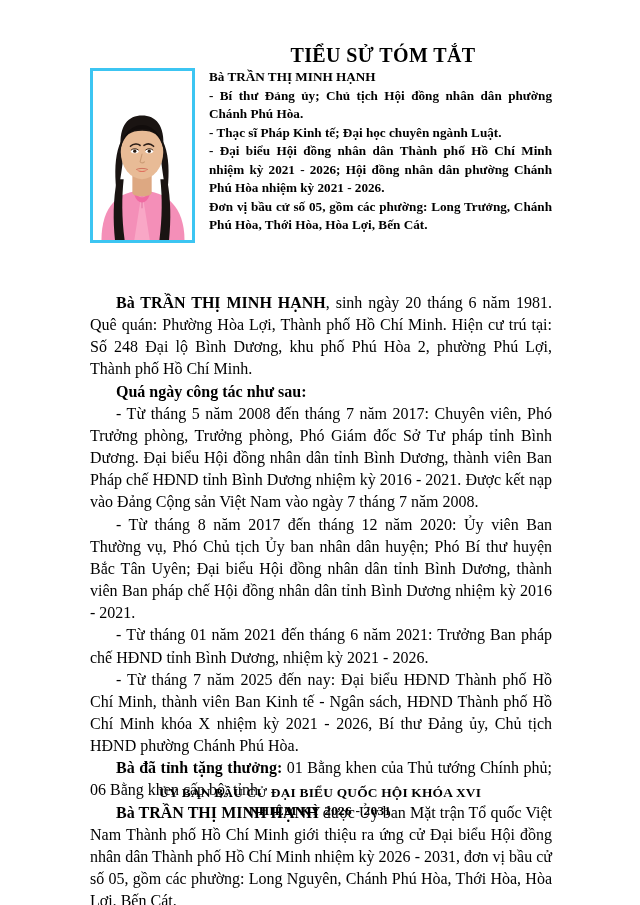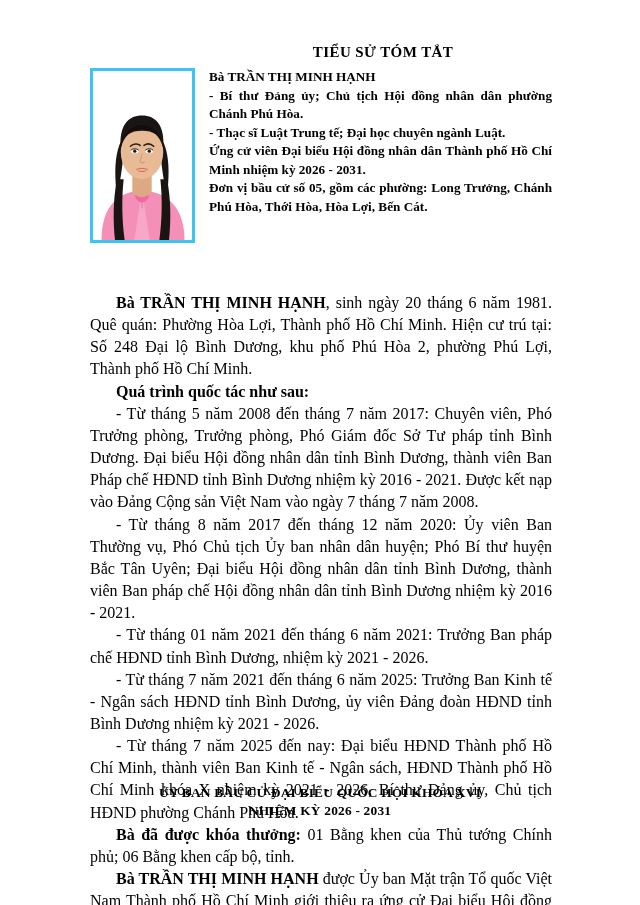--- a/index.html
+++ b/index.html
@@ -21,21 +21,21 @@
     box-sizing: border-box;
   }
 
   
   .doc-title {
     position: absolute;
     left: 90px;
     top: 44px;
     width: 460px;
     text-align: center;
-    font-size: 15px;
+    font-size: 20px;
     font-weight: bold;
     letter-spacing: 0.4px;
     line-height: 1.15;
     padding-left: 126px;
     box-sizing: border-box;
   }
 
   
   .header-block {
     position: absolute;
@@ -147,45 +147,44 @@
         <path d="M46 102 C49 100.5 55 100.5 58 102" stroke="#c85a4c" stroke-width="0.8" fill="none"></path>
 
         <path d="M26 112 C22 134 22 154 24 175 L34 175 C31 152 31 130 33 112 Z" fill="#1a1412"></path>
         <path d="M78 112 C82 134 82 154 80 175 L70 175 C73 152 73 130 71 112 Z" fill="#1a1412"></path>
       </svg>
     </div>
 
     <div class="intro">
       <p>Bà TRẦN THỊ MINH HẠNH</p>
       <p>- Bí thư Đảng ủy; Chủ tịch Hội đồng nhân dân phường Chánh Phú Hòa.</p>
-      <p>- Thạc sĩ Luật Trung tế; Đại học chuyên ngành Luật.</p>
-      <p>Ứng cử viên Đại biểu Hội đồng nhân dân Thành phố Hồ Chí Minh nhiệm kỳ 2026 - 2031.</p>
+      <p>- Thạc sĩ Pháp Kinh tế; Đại học chuyên ngành Luật.</p>
+      <p>- Đại biểu Hội đồng nhân dân Thành phố Hồ Chí Minh nhiệm kỳ 2021 - 2026; Hội đồng nhân dân phường Chánh Phú Hòa nhiệm kỳ 2021 - 2026.</p>
       <p>Đơn vị bầu cử số 05, gồm các phường: Long Trưởng, Chánh Phú Hòa, Thới Hòa, Hòa Lợi, Bến Cát.</p>
     </div>
     <div style="clear:both"></div>
   </div>
 
   <div class="body-text">
 
     <p>
       <span class="bold">Bà TRẦN THỊ MINH HẠNH</span><span>, sinh ngày 20 tháng 6 năm 1981. Quê quán: Phường Hòa Lợi, Thành phố Hồ Chí Minh. Hiện cư trú tại: Số 248 Đại lộ Bình Dương, khu phố Phú Hòa 2, phường Phú Lợi, Thành phố Hồ Chí Minh.</span>
     </p>
 
     <p>
-      <span class="bold">Quá trình quốc tác như sau:</span>
+      <span class="bold">Quá ngày công tác như sau:</span>
     </p>
 
     <p>- Từ tháng 5 năm 2008 đến tháng 7 năm 2017: Chuyên viên, Phó Trưởng phòng, Trưởng phòng, Phó Giám đốc Sở Tư pháp tỉnh Bình Dương. Đại biểu Hội đồng nhân dân tỉnh  Bình Dương, thành viên Ban Pháp chế HĐND tỉnh Bình Dương nhiệm kỳ 2016 - 2021. Được kết nạp vào Đảng Cộng sản Việt Nam vào ngày 7 tháng 7 năm 2008.</p>
     <p>- Từ tháng 8 năm 2017 đến tháng 12 năm 2020:  Ủy viên Ban Thường vụ, Phó Chủ tịch Ủy ban nhân dân huyện; Phó Bí thư huyện Bắc Tân Uyên; Đại biểu Hội đồng nhân dân tỉnh Bình Dương, thành viên Ban pháp chế Hội đồng nhân dân tỉnh Bình Dương nhiệm kỳ 2016 - 2021.</p>
     <p>- Từ tháng 01 năm 2021 đến tháng 6 năm 2021: Trưởng Ban pháp chế HĐND tỉnh Bình Dương, nhiệm kỳ 2021 - 2026.</p>
-    <p>- Từ tháng 7 năm 2021 đến tháng 6 năm 2025: Trưởng Ban Kinh tế - Ngân sách HĐND tỉnh Bình Dương, ủy viên Đảng đoàn HĐND tỉnh Bình Dương nhiệm kỳ 2021 - 2026.</p>
     <p>- Từ tháng 7 năm 2025 đến nay: Đại biểu HĐND Thành phố Hồ Chí Minh, thành viên Ban Kinh tế - Ngân sách, HĐND Thành phố Hồ Chí Minh khóa X nhiệm kỳ 2021 - 2026, Bí thư Đảng ủy, Chủ tịch HĐND phường Chánh Phú Hòa.</p>
 
     <p>
-      <span class="bold">Bà đã được khóa thưởng:</span><span> 01 Bằng khen của Thủ tướng Chính phủ; 06 Bằng khen cấp bộ, tỉnh.</span>
+      <span class="bold">Bà đã tỉnh tặng thưởng:</span><span> 01 Bằng khen của Thủ tướng Chính phủ; 06 Bằng khen cấp bộ, tỉnh.</span>
     </p>
 
     <p>
       <span class="bold">Bà TRẦN THỊ MINH HẠNH</span><span> được Ủy ban Mặt trận Tổ quốc Việt Nam Thành phố Hồ Chí Minh giới thiệu ra ứng cử Đại biểu Hội đồng nhân dân Thành phố Hồ Chí Minh nhiệm kỳ 2026 - 2031, đơn vị bầu cử số 05, gồm các phường: Long Nguyên, Chánh Phú Hòa, Thới Hòa, Hòa Lợi, Bến Cát.</span>
     </p>
   </div>
 
   <div class="footer">
     <div>ỦY BAN BẦU CỬ ĐẠI BIỂU QUỐC HỘI KHÓA XVI</div>
     <div>NHIỆM KỲ 2026 - 2031</div>

